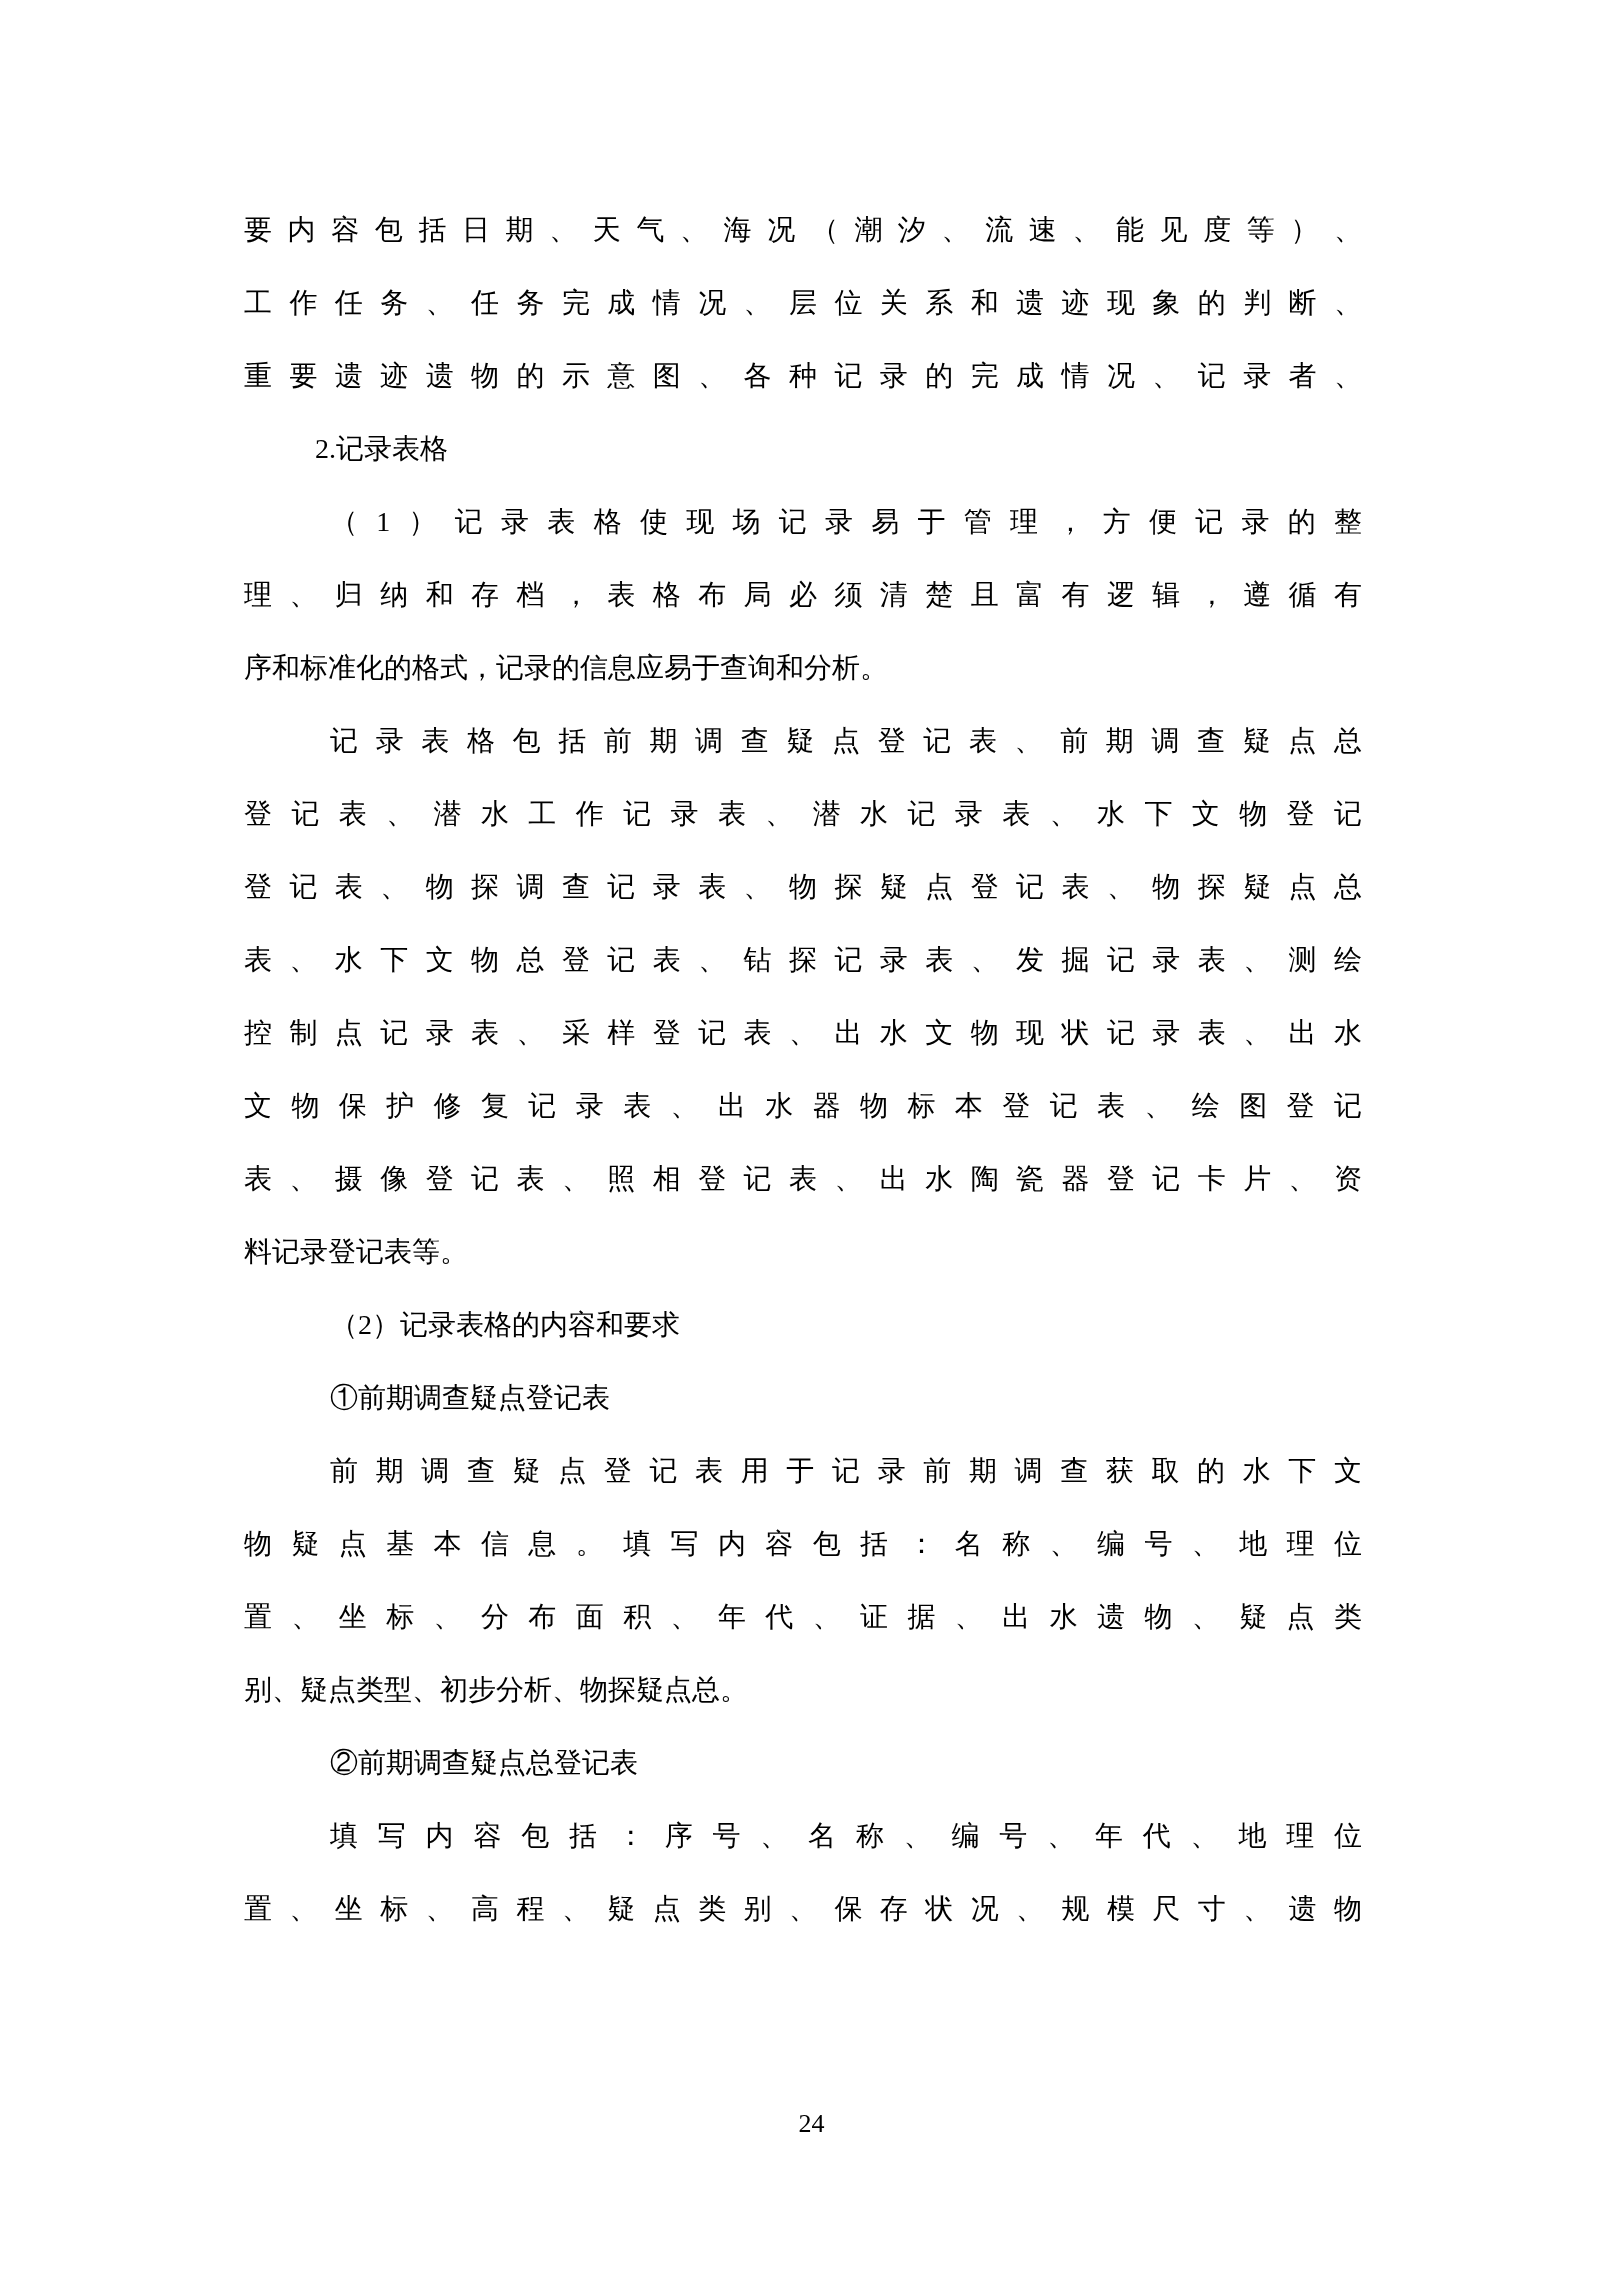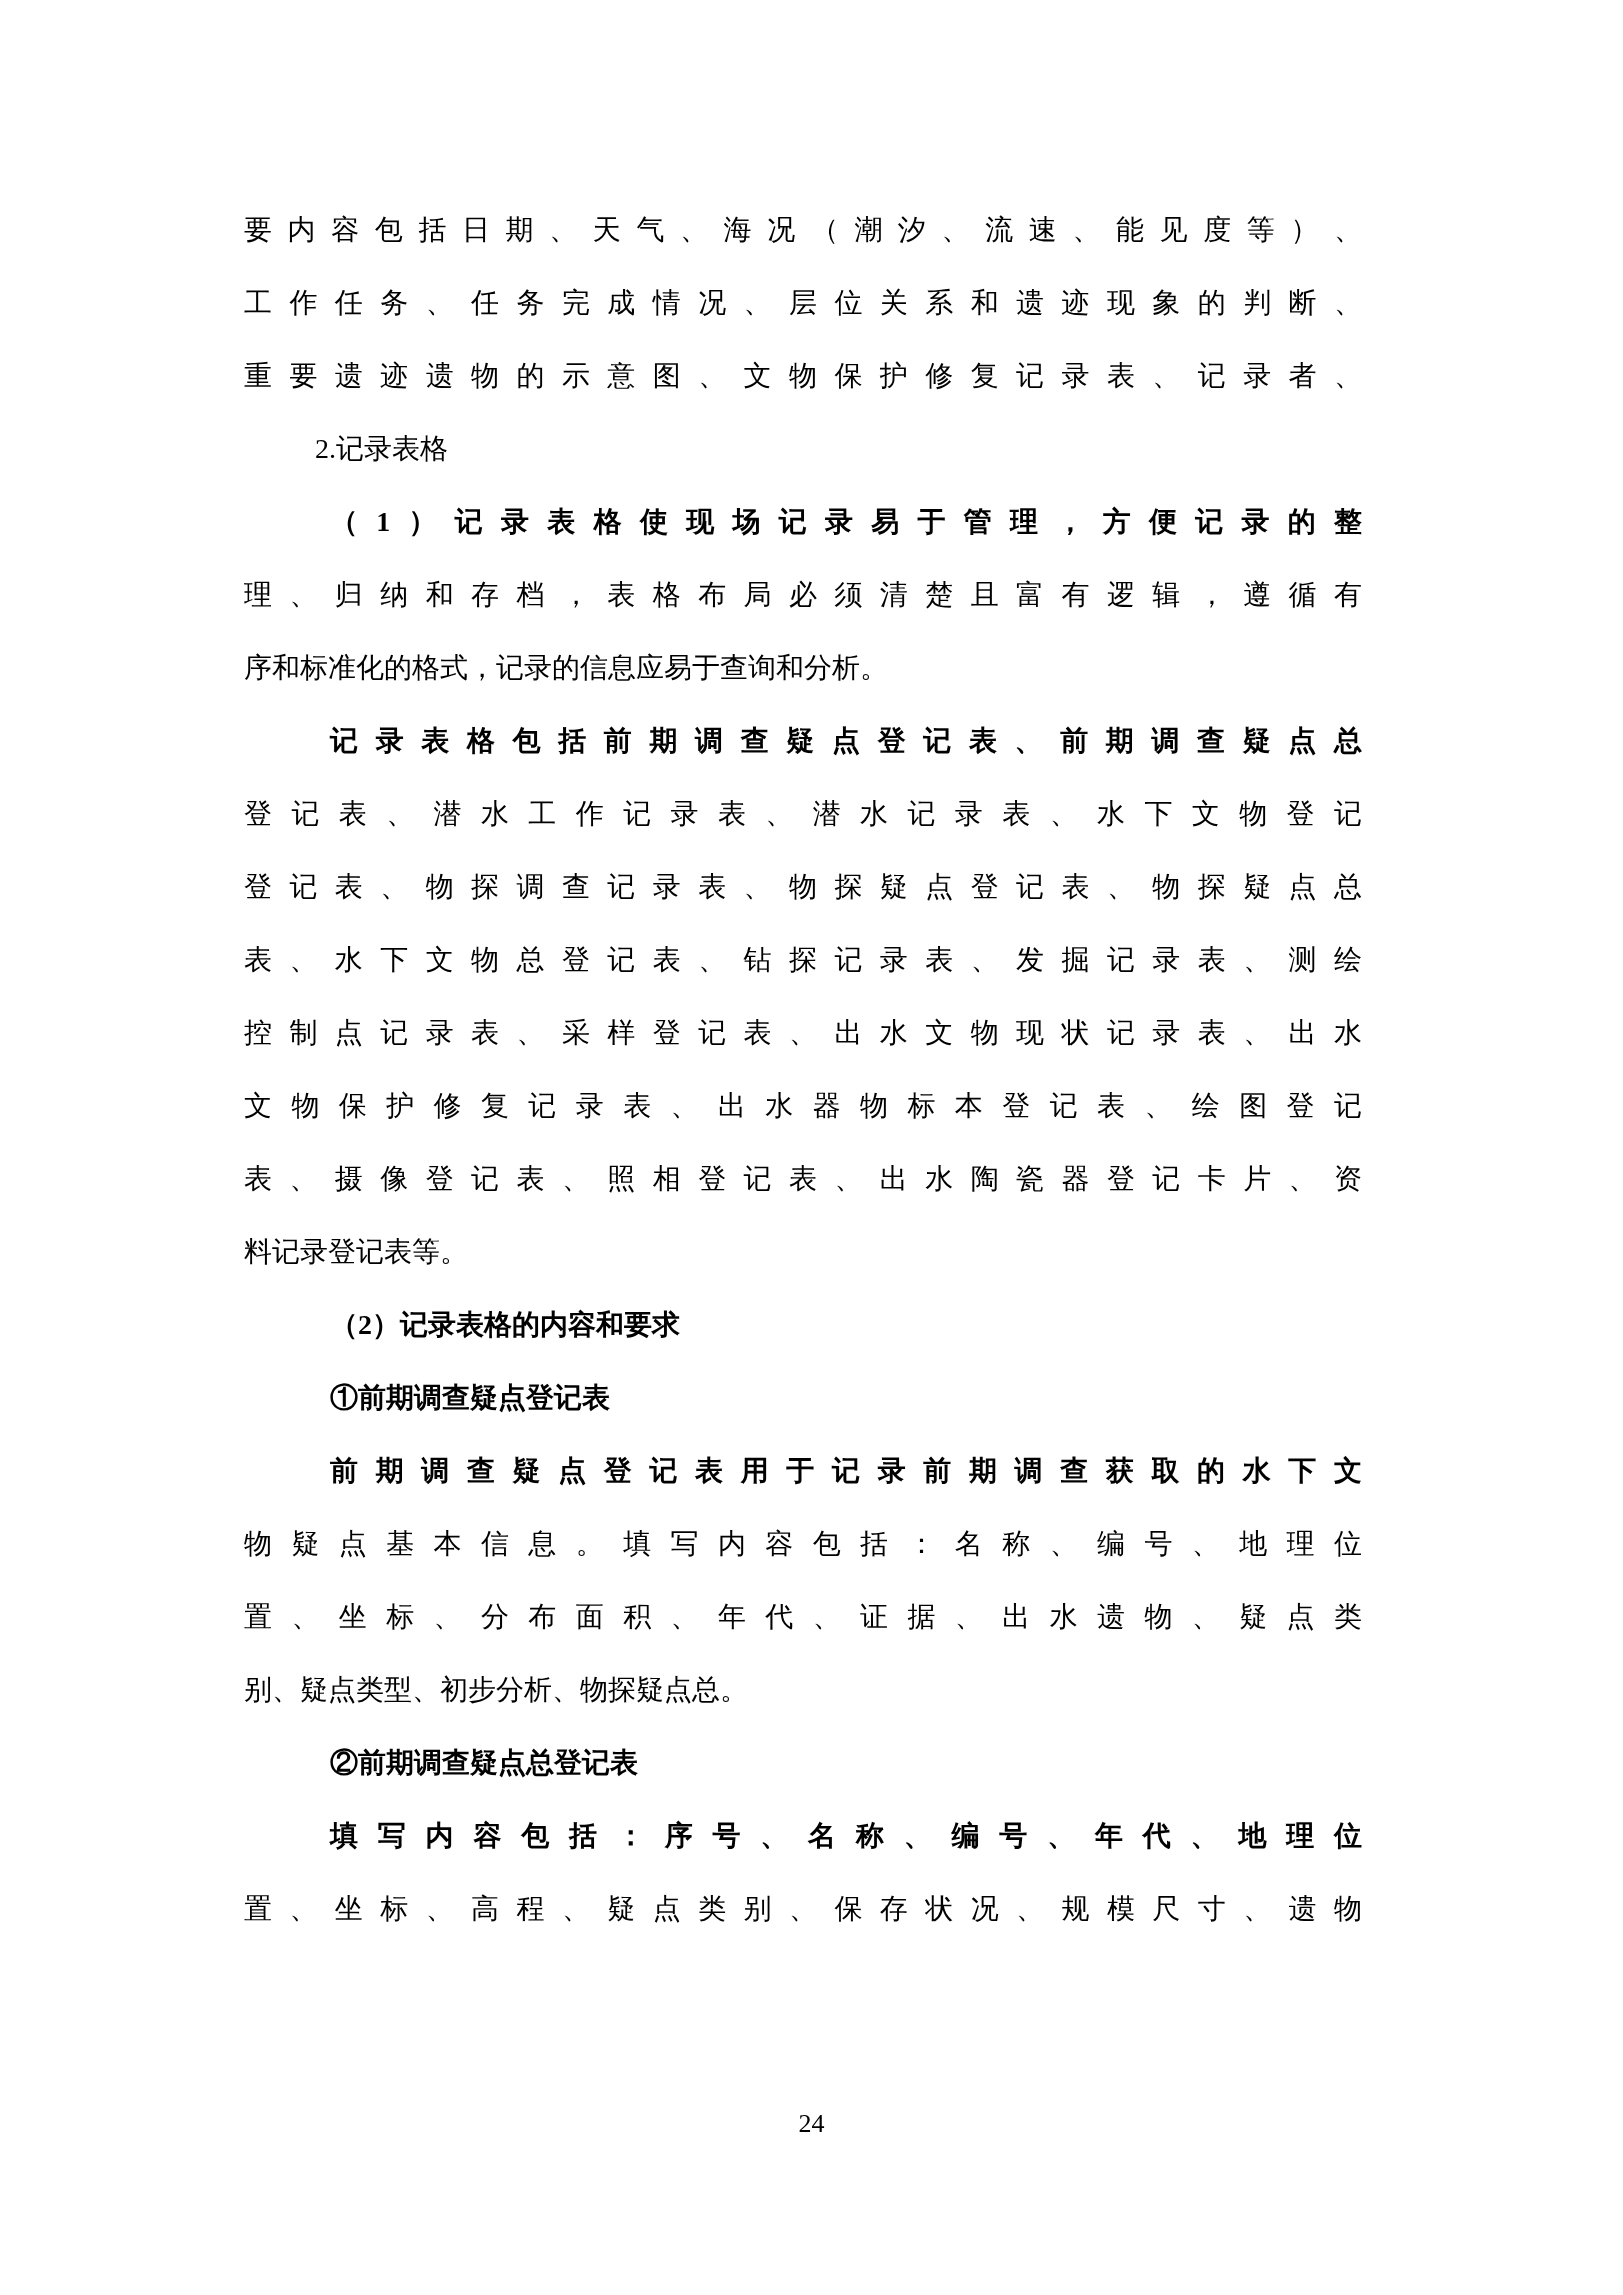--- a/index.html
+++ b/index.html
@@ -39,21 +39,20 @@
   }
   
   .line.j {
     text-align: justify;
     text-align-last: justify;
     text-justify: inter-character;
   }
   
   .line.ind2 {
     text-indent: 86px;
-    font-weight: bold;
   }
   
   .line.ind16 {
     text-indent: 71px;
   }
   .page-number {
     position: absolute;
     left: 0;
     right: 0;
     top: 2102px;
@@ -64,21 +63,21 @@
     margin-top: 7px;
   }
 </style>
 </head>
 <body>
 
 <div class="doc-page">
   <div class="text-block">
     <div class="line j">要内容包括日期、天气、海况（潮汐、流速、能见度等）、</div>
     <div class="line j">工作任务、任务完成情况、层位关系和遗迹现象的判断、</div>
-    <div class="line j">重要遗迹遗物的示意图、文物保护修复记录表、记录者、</div>
+    <div class="line j">重要遗迹遗物的示意图、各种记录的完成情况、记录者、</div>
     <div class="line ind16">2.记录表格</div>
     <div class="line j ind2">（1）记录表格使现场记录易于管理，方便记录的整</div>
     <div class="line j">理、归纳和存档，表格布局必须清楚且富有逻辑，遵循有</div>
     <div class="line">序和标准化的格式，记录的信息应易于查询和分析。</div>
     <div class="line j ind2">记录表格包括前期调查疑点登记表、前期调查疑点总</div>
     <div class="line j">登记表、潜水工作记录表、潜水记录表、水下文物登记</div>
     <div class="line j">登记表、物探调查记录表、物探疑点登记表、物探疑点总</div>
     <div class="line j">表、水下文物总登记表、钻探记录表、发掘记录表、测绘</div>
     <div class="line j">控制点记录表、采样登记表、出水文物现状记录表、出水</div>
     <div class="line j">文物保护修复记录表、出水器物标本登记表、绘图登记</div>

